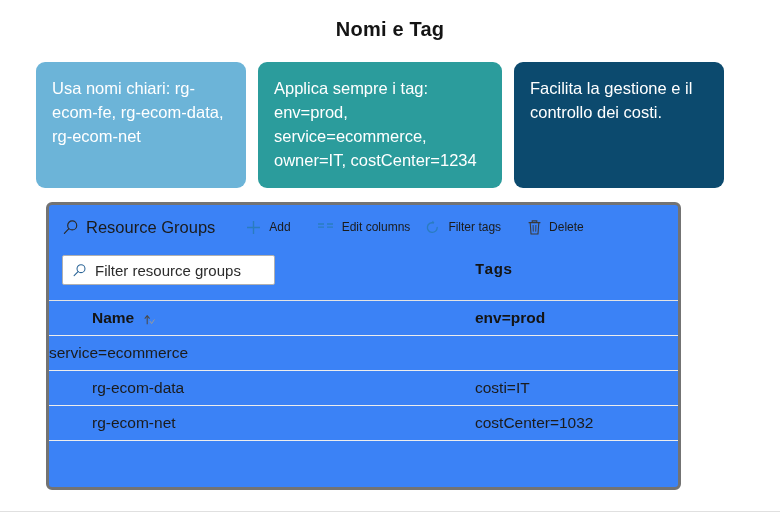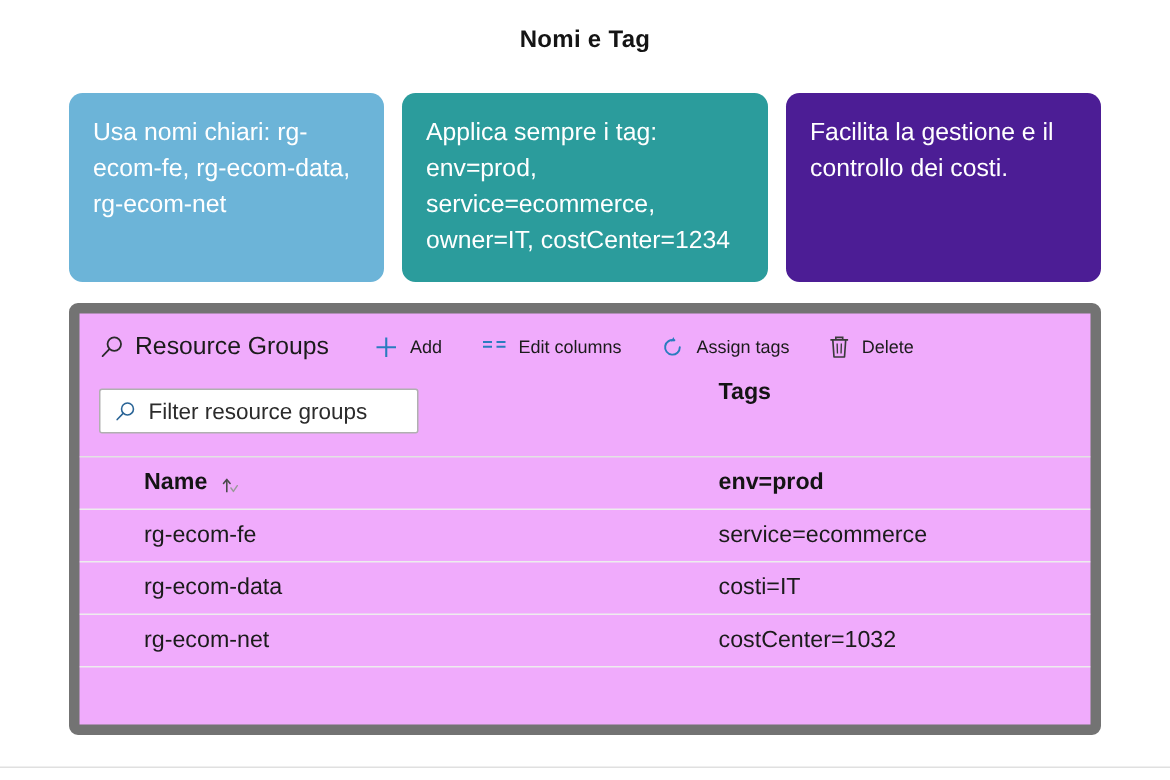--- a/index.html
+++ b/index.html
@@ -16,60 +16,60 @@
     position: relative;
   }
 
   
   .page-title {
     position: absolute;
     left: 0;
     top: 18px;
     width: 780px;
     text-align: center;
-    font-size: 16px;
+    font-size: 20px;
     font-weight: bold;
     letter-spacing: 0.2px;
     color: #141414;
   }
 
   
   .cards {
     position: absolute;
-    left: 46px;
+    left: 36px;
     top: 62px;
     width: 688px;
     height: 126px;
     display: flex;
     gap: 12px;
   }
   .card {
     border-radius: 9px;
     padding: 14px 16px 10px 16px;
     box-sizing: border-box;
     color: #ffffff;
     font-size: 16.5px;
     line-height: 1.46;
     font-weight: 400;
     overflow: hidden;
   }
   .card-1 { flex: 0 0 210px; background: #6cb4d8; }
   .card-2 { flex: 0 0 244px; background: #2b9c9c; }
-  .card-3 { flex: 1 1 auto;  background: #4c1d95; }
+  .card-3 { flex: 1 1 auto;  background: #0c4a6e; }
 
   
   .panel {
     position: absolute;
     left: 46px;
     top: 202px;
-    width: 688px;
+    width: 635px;
     height: 288px;
     box-sizing: border-box;
-    background: #f0abfc;
-    border: 7px solid #737373;
+    background: #3b82f6;
+    border: 3px solid #737373;
     border-radius: 6px;
     overflow: hidden;
   }
 
   
   .toolbar {
     position: absolute;
     left: 0; top: 0;
     width: 100%;
     height: 44px;
@@ -111,24 +111,25 @@
     gap: 8px;
     padding-left: 9px;
   }
   .filter-placeholder {
     font-size: 15px;
     color: #2b2b2b;
   }
   .tags-head {
     position: absolute;
     left: 426px;
-    top: 0;
+    top: 12px;
     font-size: 15.5px;
     font-weight: bold;
     color: #141414;
+    font-family: Liberation Mono, monospace;
   }
 
   
   .table {
     position: absolute;
     left: 0;
     top: 95px;
     width: 100%;
   }
   .trow {
@@ -207,40 +208,40 @@
     <div class="tb-item" style="margin-right:26px;">
       <span class="tb-icon">
         <svg width="17" height="17" viewBox="0 0 17 17">
           <line x1="8.5" y1="2" x2="8.5" y2="15" stroke="#2a7cbf" stroke-width="1.4"></line>
           <line x1="2" y1="8.5" x2="15" y2="8.5" stroke="#2a7cbf" stroke-width="1.4"></line>
         </svg>
       </span>
       <span>Add</span>
     </div>
 
-    <div class="tb-item" style="margin-right:26px;">
+    <div class="tb-item" style="margin-right:14px;">
       <span class="tb-icon">
         <svg width="18" height="14" viewBox="0 0 18 14">
           <line x1="1" y1="4" x2="7" y2="4" stroke="#2a7cbf" stroke-width="1.3"></line>
           <line x1="10" y1="4" x2="16" y2="4" stroke="#2a7cbf" stroke-width="1.3"></line>
           <line x1="1" y1="7.2" x2="7" y2="7.2" stroke="#2a7cbf" stroke-width="1.3"></line>
           <line x1="10" y1="7.2" x2="16" y2="7.2" stroke="#2a7cbf" stroke-width="1.3"></line>
         </svg>
       </span>
       <span>Edit columns</span>
     </div>
 
     <div class="tb-item" style="margin-right:26px;">
       <span class="tb-icon">
         <svg width="17" height="17" viewBox="0 0 17 17">
           <path d="M13.2 8.5 A4.9 4.9 0 1 1 9.6 3.8" fill="none" stroke="#2a7cbf" stroke-width="1.3" stroke-linecap="round"></path>
           <path d="M9.0 1.6 L10.0 4.3 L7.2 4.6 Z" fill="#2a7cbf"></path>
         </svg>
       </span>
-      <span>Assign tags</span>
+      <span>Filter tags</span>
     </div>
 
     <div class="tb-item">
       <span class="tb-icon">
         <svg width="15" height="17" viewBox="0 0 15 17">
           <line x1="1.6" y1="3.6" x2="13.4" y2="3.6" stroke="#3a3a3a" stroke-width="1.1"></line>
           <path d="M5.2 3.6 V1.9 H9.8 V3.6" fill="none" stroke="#3a3a3a" stroke-width="1.1"></path>
           <path d="M3.2 3.6 L4.0 15.0 H11.0 L11.8 3.6" fill="none" stroke="#3a3a3a" stroke-width="1.1" stroke-linejoin="round"></path>
           <line x1="6.1" y1="6.0" x2="6.3" y2="12.6" stroke="#3a3a3a" stroke-width="0.9"></line>
           <line x1="8.9" y1="6.0" x2="8.7" y2="12.6" stroke="#3a3a3a" stroke-width="0.9"></line>
@@ -277,21 +278,20 @@
             <line x1="5.2" y1="3.0" x2="5.2" y2="11.2" stroke="#4a4a4a" stroke-width="1.05"></line>
             <path d="M3.0 5.3 L5.2 2.6 L7.4 5.3" fill="none" stroke="#4a4a4a" stroke-width="1.05" stroke-linecap="round" stroke-linejoin="round"></path>
             <path d="M8.0 8.3 L9.6 10.6 L12.2 6.8" fill="none" stroke="#9a9a9a" stroke-width="1.0" stroke-linecap="round" stroke-linejoin="round"></path>
           </svg>
         </span>
       </div>
       <div class="cell-tag">env=prod</div>
     </div>
 
     <div class="trow">
-      <div class="cell-name">rg-ecom-fe</div>
       <div class="cell-tag">service=ecommerce</div>
     </div>
 
     <div class="trow">
       <div class="cell-name">rg-ecom-data</div>
       <div class="cell-tag">costi=IT</div>
     </div>
 
     <div class="trow">
       <div class="cell-name">rg-ecom-net</div>

